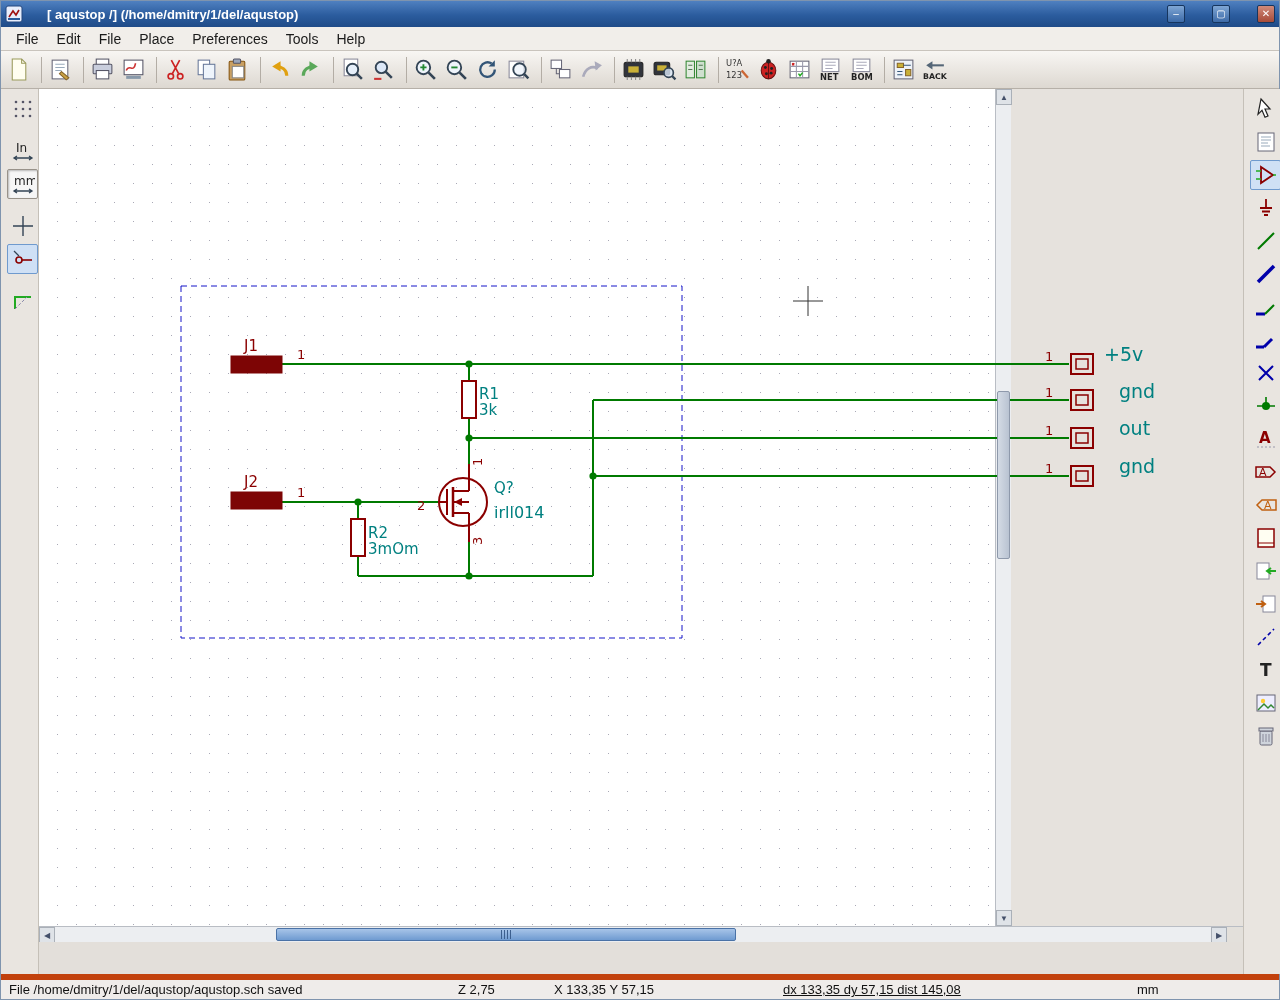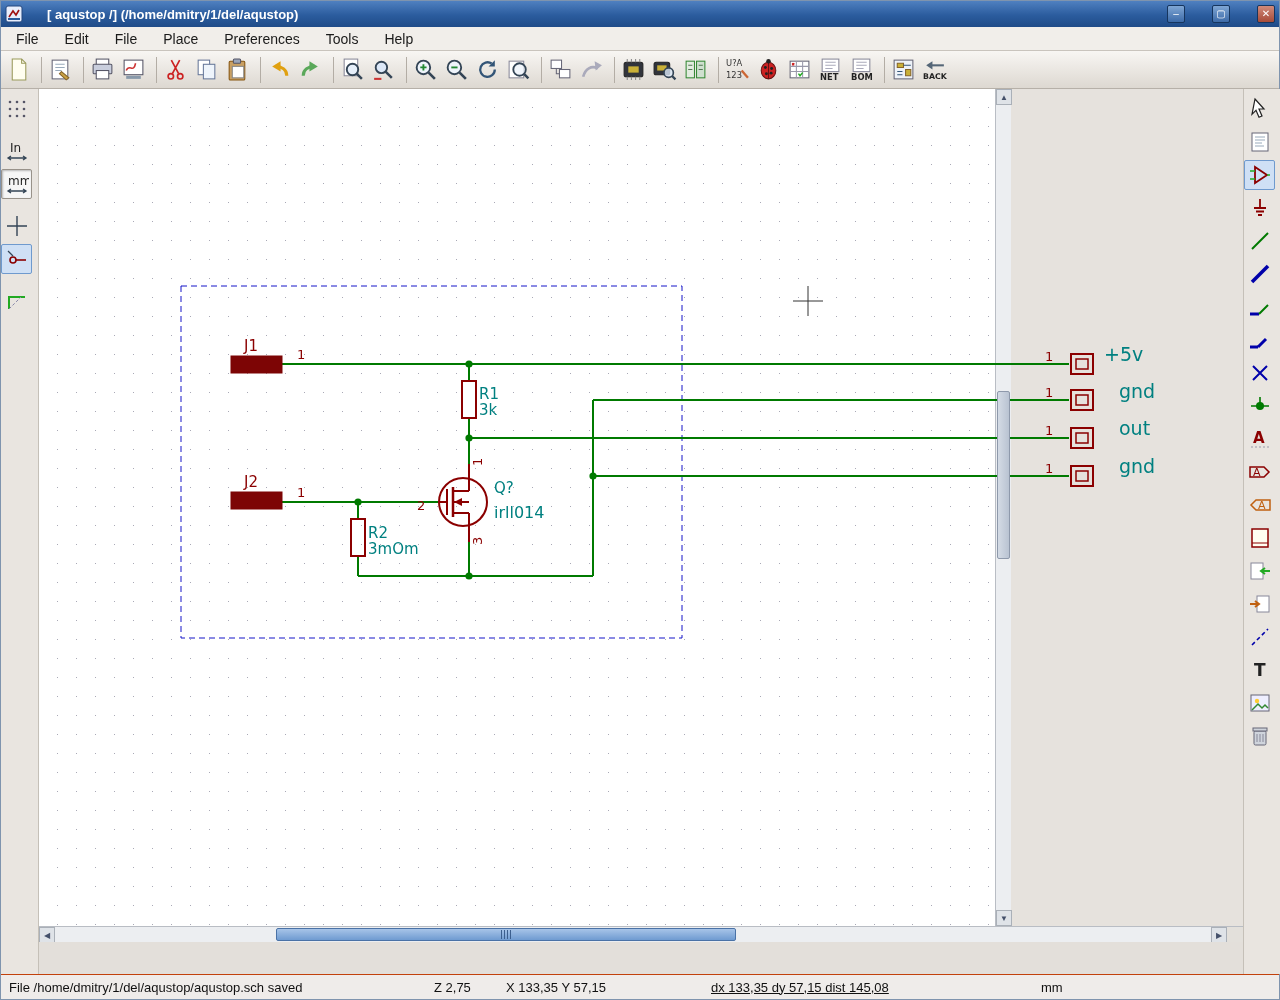--- a/index.html
+++ b/index.html
@@ -7,33 +7,33 @@
   body { font-family:"Liberation Sans", sans-serif; background:#e6e2dd; }
   .window { width:1280px; height:1000px; display:flex; flex-direction:column; border:1px solid #7f94ae; }
 
   
   .titlebar { height:26px; background:linear-gradient(#4f80c0,#2b5c9e 55%,#1f4b88); display:flex; align-items:center; padding:0 4px; gap:24px; flex:0 0 26px; }
   .titlebar .title { color:#fff; font-weight:bold; font-size:13px; flex:1; white-space:nowrap; overflow:hidden; }
   .winbtn { width:18px; height:18px; margin-left:3px; background:linear-gradient(#7fa6d4,#3c6aa8); border:1px solid #16355e; color:#fff; font-size:10px; line-height:16px; text-align:center; border-radius:2px; }
   .winbtn.close { background:linear-gradient(#d08a7a,#a84b38); }
 
   
-  .menubar { height:24px; flex:0 0 24px; background:#f1eeea; border-bottom:1px solid #c9c4bd; display:flex; align-items:center; padding:0 6px; gap:8px; }
+  .menubar { height:24px; flex:0 0 24px; background:#f1eeea; border-bottom:1px solid #c9c4bd; display:flex; align-items:center; padding:0 6px; gap:0; }
   .menu-item { font-size:14px; color:#1a1a1a; padding:2px 9px; border-radius:2px; }
 
   
   .toolbar { height:38px; flex:0 0 38px; background:linear-gradient(#f8f6f3,#ddd8d1); border-bottom:1px solid #b6b0a8; display:flex; align-items:center; padding:0 4px; }
   .tbtn { width:31px; height:31px; display:flex; align-items:center; justify-content:flex-start; border:1px solid transparent; border-radius:2px; }
   .tbtn svg { width:25px; height:25px; }
   .sep { width:1px; height:26px; background:#b3ada5; margin:0 5px; flex:0 0 1px; }
   svg text { font-family:"DejaVu Sans", sans-serif; }
 
   
   .main { flex:1; display:flex; min-height:0; }
-  .side-toolbar { width:38px; flex:0 0 38px; background:#e9e5e0; display:flex; flex-direction:column; align-items:flex-start; padding-top:5px; gap:3px; }
+  .side-toolbar { width:38px; flex:0 0 38px; background:#e9e5e0; display:flex; flex-direction:column; align-items:flex-end; padding-top:5px; gap:3px; }
   .side-toolbar.right { border-left:1px solid #c5c0b8; }
   .side-toolbar.left { border-right:1px solid #c5c0b8; }
   .sbtn { width:31px; height:30px; display:flex; align-items:center; justify-content:center; border:1px solid transparent; border-radius:2px; flex:0 0 30px; }
   .sbtn svg { width:24px; height:24px; }
   .sbtn.pressed { background:#f6f6f6; border:1px solid #98928a; box-shadow:inset 1px 1px 2px rgba(0,0,0,.25); }
   .sbtn.active { background:#cfe0f5; border:1px solid #6f9ace; }
   .sgap { height:6px; flex:0 0 6px; }
 
   .center { width:1204px; flex:0 0 1204px; display:flex; flex-direction:column; }
   .canvas-row { height:837px; flex:0 0 837px; display:flex; }
@@ -48,21 +48,21 @@
   .vtrack { flex:1; position:relative; }
   .vthumb { position:absolute; left:1px; width:13px; top:286px; height:168px; background:linear-gradient(90deg,#d4dbe5,#b9c3d2); border:1px solid #8e99ab; border-radius:2px; }
   .hscroll-row { height:16px; flex:0 0 16px; display:flex; background:#eceef1; border-top:1px solid #b9bdc4; }
   .htrack { flex:1; position:relative; }
   .hthumb { position:absolute; top:1px; height:13px; left:221px; width:460px; background:linear-gradient(#a7c4e8,#6f9bd1); border:1px solid #4a72a6; border-radius:2px; display:flex; align-items:center; justify-content:center; }
   .grip { width:10px; height:9px; background:repeating-linear-gradient(90deg,#3c5f8e 0 1px,transparent 1px 3px); }
   .corner { width:16px; height:16px; background:#e3e0db; flex:0 0 16px; }
   .gap-strip { height:34px; flex:0 0 34px; background:#e3dfda; }
 
   
-  .statusbar { height:25px; flex:0 0 25px; background:#efecea; border-top:1px solid #c2410c; display:flex; align-items:center; font-size:13px; color:#111; }
+  .statusbar { height:25px; flex:0 0 25px; background:#efecea; border-top:6px solid #c2410c; display:flex; align-items:center; font-size:13px; color:#111;gap:24px; }
   .sfield { padding:0 8px; white-space:nowrap; overflow:hidden; }
   .sf-file { width:425px; flex:0 0 425px; }
   .sf-zoom { width:72px; flex:0 0 72px; }
   .sf-pos  { width:205px; flex:0 0 205px; }
   .sf-delta{ width:330px; flex:0 0 330px;text-decoration:underline; }
 </style>
 </head>
 <body>
 
 <div class="window">

